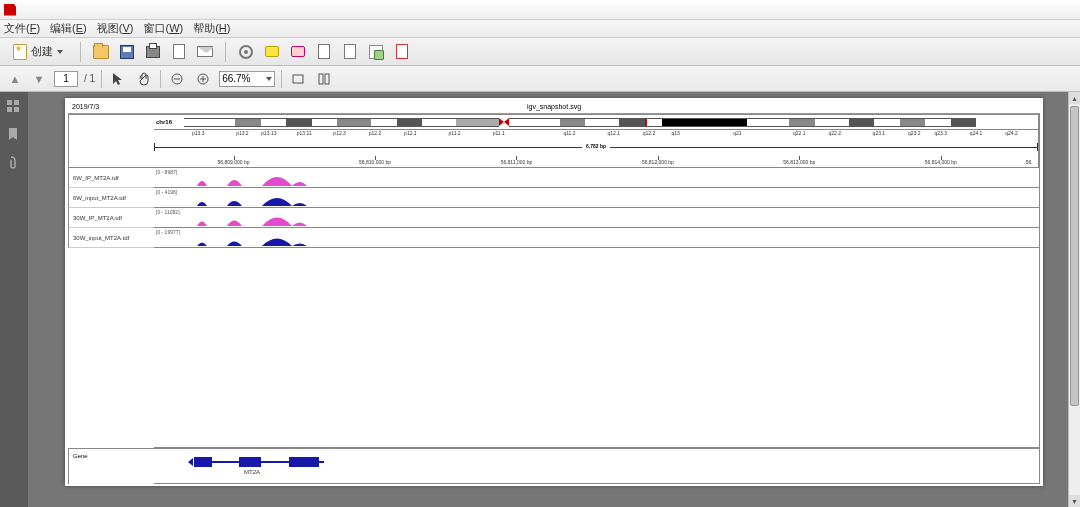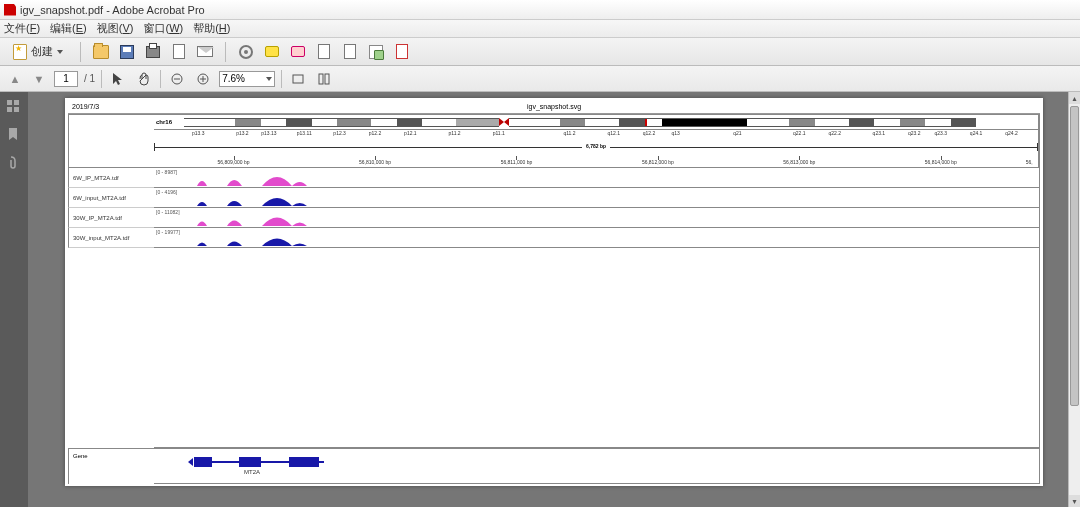--- a/index.html
+++ b/index.html
@@ -82,21 +82,20 @@
 .ic-gear{width:14px;height:14px;border:2px solid #777;border-radius:50%;position:relative;}
 .ic-gear::after{content:"";position:absolute;left:3px;top:3px;width:4px;height:4px;background:#777;border-radius:50%;}
 .ic-bubble{width:14px;height:11px;border:1px solid #b8a100;background:#ffe246;border-radius:2px;}
 .ic-doc{width:12px;height:15px;background:#fff;border:1px solid #777;}
 </style>
 </head>
 <body>
 
 <div class="title-bar">
   <span class="pdf-icon"></span>
-  <span>igv_snapshot.pdf - Adobe Acrobat Pro</span>
 </div>
 
 <div class="menu-bar">
   <span><span>文件</span>(<span class="hotkey">F</span>)</span>
   <span><span>编辑</span>(<span class="hotkey">E</span>)</span>
   <span><span>视图</span>(<span class="hotkey">V</span>)</span>
   <span><span>窗口</span>(<span class="hotkey">W</span>)</span>
   <span><span>帮助</span>(<span class="hotkey">H</span>)</span>
 </div>
 
@@ -170,21 +169,21 @@
       </svg>
     </div>
   <div class="tbtn">
       <svg width="14" height="14">
         <circle cx="7" cy="7" r="5" fill="none" stroke="#555"></circle>
         <line x1="4" y1="7" x2="10" y2="7" stroke="#555"></line>
         <line x1="7" y1="4" x2="7" y2="10" stroke="#555"></line>
       </svg>
     </div>
   <div class="zoom-select">
-    <span>7.6%</span>
+    <span>66.7%</span>
     <span class="dropdown-caret"></span>
   </div>
   <div class="sep" style="width:1px;height:18px;background:#bbb;"></div>
   <div class="tbtn">
       <svg width="14" height="14">
         <rect x="2" y="3" width="10" height="8" fill="none" stroke="#555"></rect>
       </svg>
     </div>
   <div class="tbtn">
       <svg width="14" height="14">

